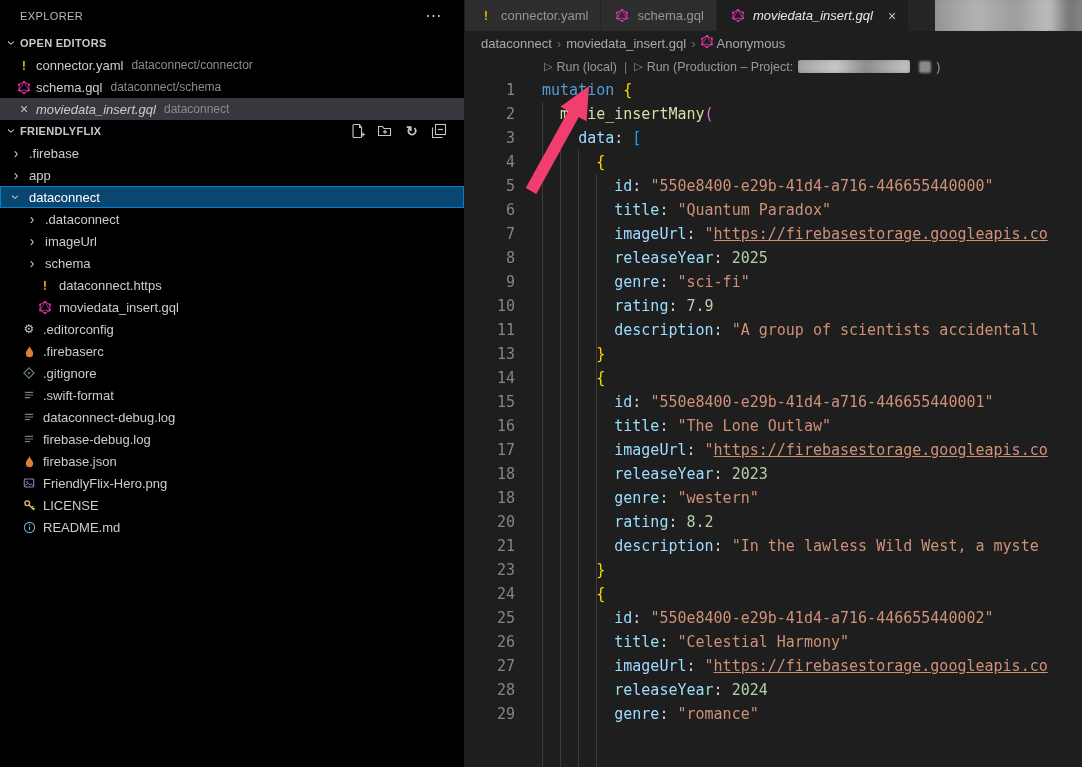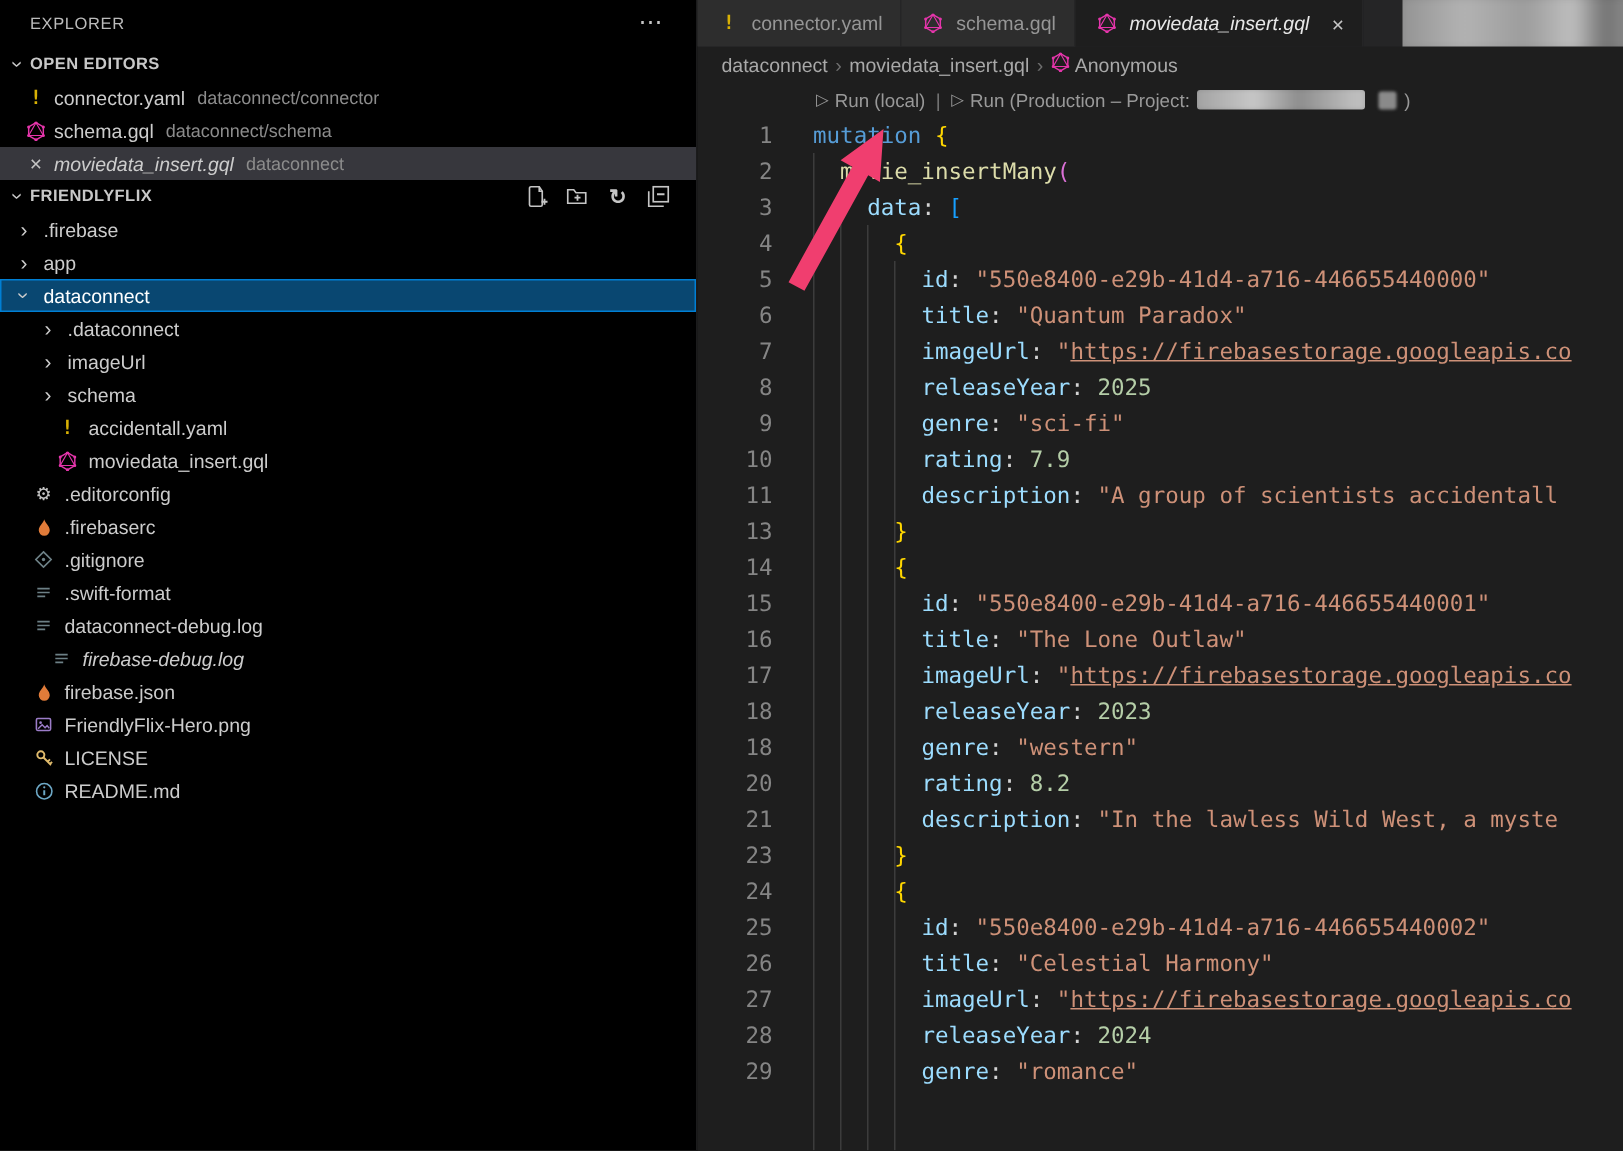--- a/index.html
+++ b/index.html
@@ -234,21 +234,21 @@
         </div>
         <div class="tree-row" style="padding-left: 24px;">
           <span class="chev">›</span>
           <span class="tree-label">schema</span>
         </div>
         <div class="tree-row" style="padding-left: 24px;">
           <span class="tree-spacer"></span>
           <span class="file-icon">
             <span class="ic-warning">!</span>
           </span>
-          <span class="tree-label">accidentall.yaml</span>
+          <span class="tree-label">dataconnect.https</span>
         </div>
         <div class="tree-row" style="padding-left: 24px;">
           <span class="tree-spacer"></span>
           <span class="file-icon">
             <svg width="12" height="13" viewBox="0 0 28 32">
               <path d="M14 2 L26 9 V23 L14 30 L2 23 V9 Z" fill="none" stroke="#e535ab" stroke-width="2.4"></path>
               <path d="M14 2 L26 23 H2 Z" fill="none" stroke="#e535ab" stroke-width="1.8"></path>
               <circle cx="14" cy="2" r="2.6" fill="#e535ab"></circle>
               <circle cx="26" cy="9" r="2.6" fill="#e535ab"></circle>
               <circle cx="26" cy="23" r="2.6" fill="#e535ab"></circle>
@@ -296,21 +296,21 @@
         </div>
         <div class="tree-row" style="padding-left: 8px;">
           <span class="tree-spacer"></span>
           <span class="file-icon">
             <svg width="12" height="12" viewBox="0 0 16 16">
               <path d="M2.5 4.5h11M2.5 8h11M2.5 11.5h7" stroke="#6d8086" stroke-width="1.5" fill="none"></path>
             </svg>
           </span>
           <span class="tree-label">dataconnect-debug.log</span>
         </div>
-        <div class="tree-row" style="padding-left: 20px; font-style: italic;">
+        <div class="tree-row" style="padding-left: 8px;">
           <span class="tree-spacer"></span>
           <span class="file-icon">
             <svg width="12" height="12" viewBox="0 0 16 16">
               <path d="M2.5 4.5h11M2.5 8h11M2.5 11.5h7" stroke="#6d8086" stroke-width="1.5" fill="none"></path>
             </svg>
           </span>
           <span class="tree-label">firebase-debug.log</span>
         </div>
         <div class="tree-row" style="padding-left: 8px;">
           <span class="tree-spacer"></span>

